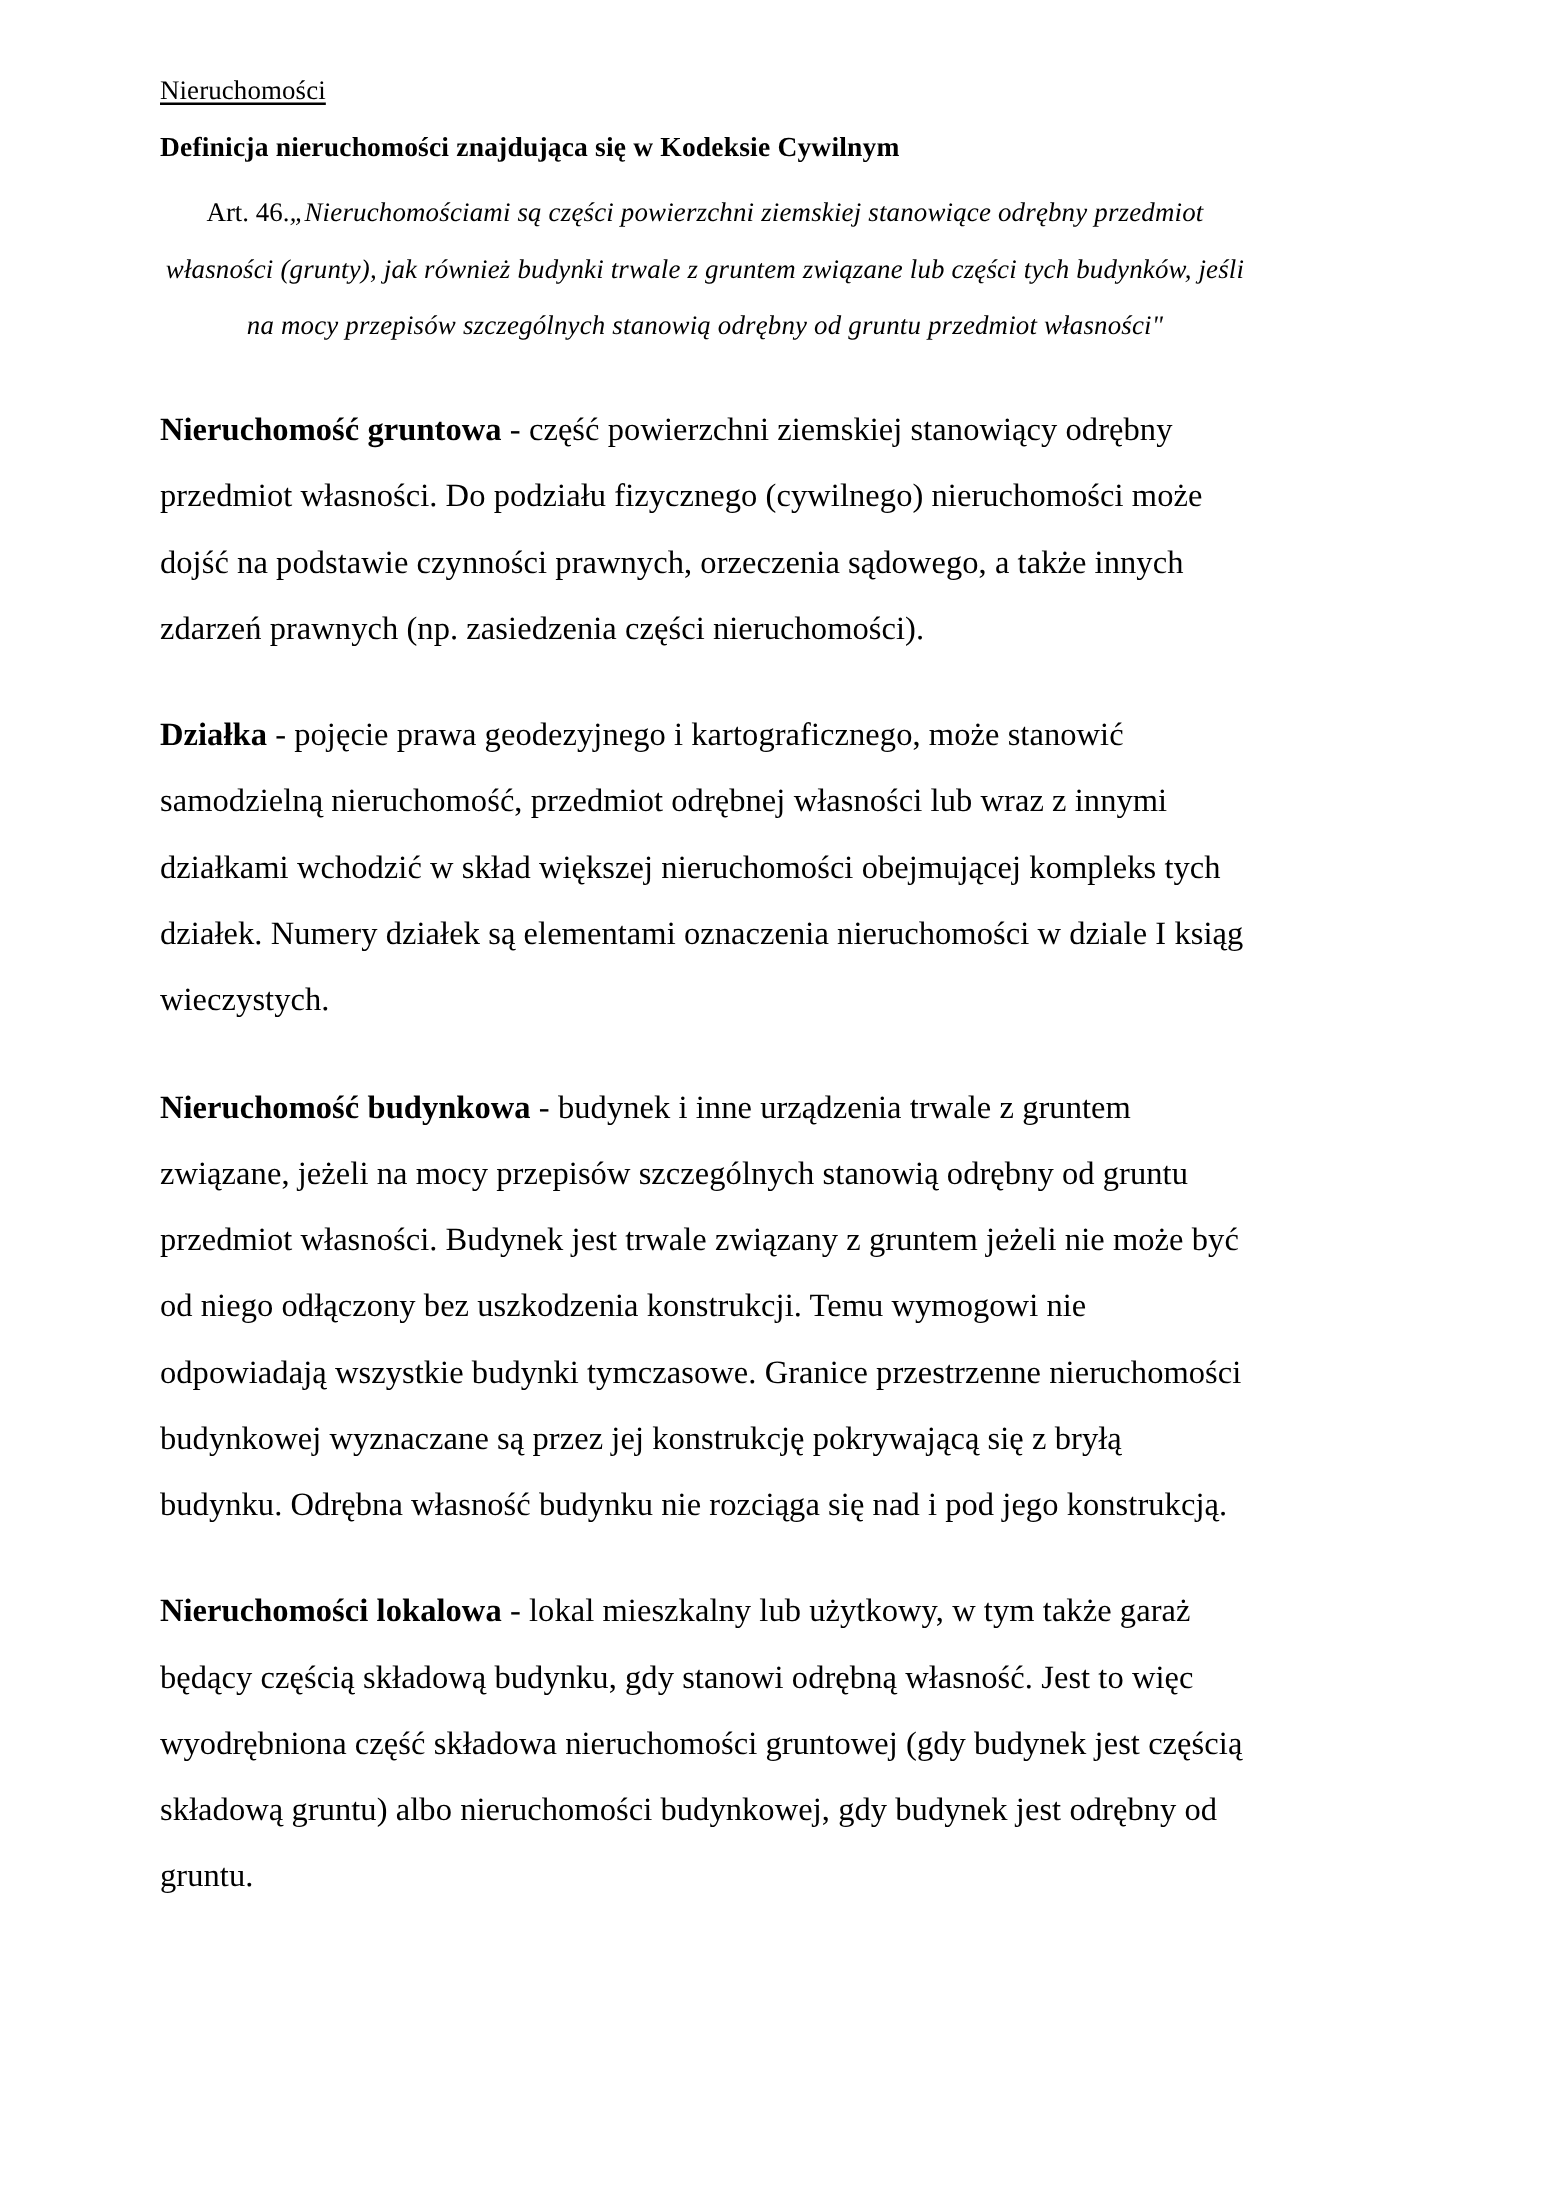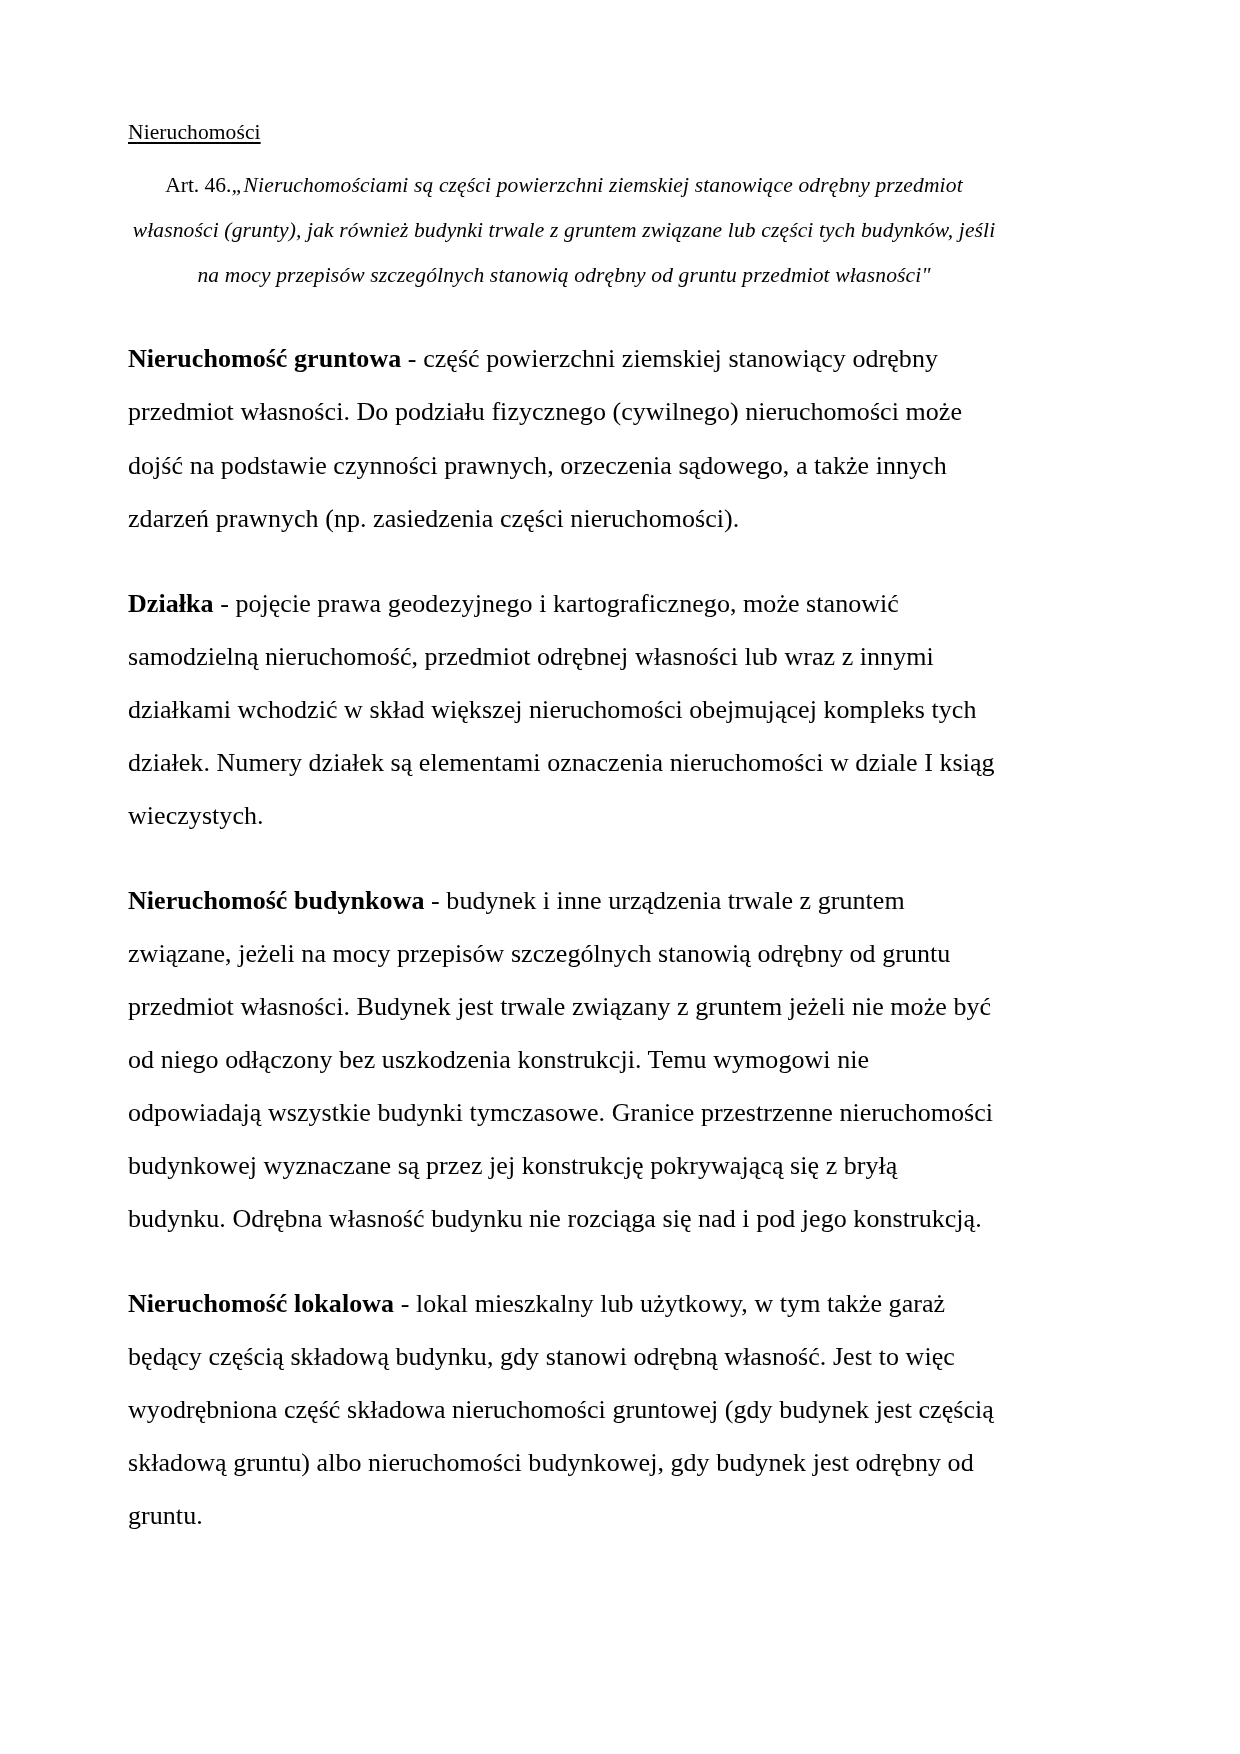--- a/index.html
+++ b/index.html
@@ -14,21 +14,21 @@
     font-family: "Liberation Serif", "DejaVu Serif", serif;
     color: #000000;
     -webkit-font-smoothing: none;
   }
   .page {
     position: relative;
     width: 1240px;
     height: 1469px;
     background: #ffffff;
     box-sizing: border-box;
-    padding: 118px 120px 0 128px;
+    padding: 58px 120px 0 128px;
   }
   .doc-body {
     width: 872px;
   }
   .title-underlined {
     font-size: 21.5px;
     line-height: 1.35;
     text-decoration: underline;
     text-underline-offset: 3px;
     letter-spacing: 0.1px;
@@ -70,35 +70,36 @@
   }
 </style>
 </head>
 <body>
 
 <div class="page">
   <div class="doc-body">
 
     <p class="title-underlined">Nieruchomości</p>
 
+    <p class="heading-bold">Definicja nieruchomości znajdująca się w Kodeksie Cywilnym</p>
 
     <p class="quote-block">
       <span class="quote-lead">Art. 46.</span><span class="quote-italic">„Nieruchomościami są części powierzchni ziemskiej stanowiące odrębny przedmiot własności (grunty), jak również budynki trwale z gruntem związane lub części tych budynków, jeśli na mocy przepisów szczególnych stanowią odrębny od gruntu przedmiot własności"</span>
     </p>
 
     <p class="para">
       <span class="term">Nieruchomość gruntowa</span><span> - </span><span>część powierzchni ziemskiej stanowiący odrębny przedmiot własności. Do podziału fizycznego (cywilnego) nieruchomości może dojść na podstawie czynności prawnych, orzeczenia sądowego, a także innych zdarzeń prawnych (np. zasiedzenia części nieruchomości).</span>
     </p>
 
     <p class="para">
       <span class="term">Działka</span><span> - </span><span>pojęcie prawa geodezyjnego i kartograficznego, może stanowić samodzielną nieruchomość, przedmiot odrębnej własności lub wraz z innymi działkami wchodzić w skład większej nieruchomości obejmującej kompleks tych działek. Numery działek są elementami oznaczenia nieruchomości w dziale I ksiąg wieczystych.</span>
     </p>
 
     <p class="para">
       <span class="term">Nieruchomość budynkowa</span><span> - </span><span>budynek i inne urządzenia trwale z gruntem związane, jeżeli na mocy przepisów szczególnych stanowią odrębny od gruntu przedmiot własności. Budynek jest trwale związany z gruntem jeżeli nie może być od niego odłączony bez uszkodzenia konstrukcji. Temu wymogowi nie odpowiadają wszystkie budynki tymczasowe. Granice przestrzenne nieruchomości budynkowej wyznaczane są przez jej konstrukcję pokrywającą się z bryłą budynku. Odrębna własność budynku nie rozciąga się nad i pod jego konstrukcją.</span>
     </p>
 
     <p class="para">
-      <span class="term">Nieruchomość lokalowa</span><span> - </span><span>lokal mieszkalny lub użytkowy, w tym także garaż będący częścią składową budynku, gdy stanowi odrębną własność. Jest to więc wyodrębniona część składowa nieruchomości gruntowej (gdy budynek jest częścią składową gruntu) albo nieruchomości budynkowej, gdy budynek jest odrębny od gruntu.</span>
+      <span class="term">Nieruchomości lokalowa</span><span> - </span><span>lokal mieszkalny lub użytkowy, w tym także garaż będący częścią składową budynku, gdy stanowi odrębną własność. Jest to więc wyodrębniona część składowa nieruchomości gruntowej (gdy budynek jest częścią składową gruntu) albo nieruchomości budynkowej, gdy budynek jest odrębny od gruntu.</span>
     </p>
 
   </div>
 </div>
 
 </body></html>

